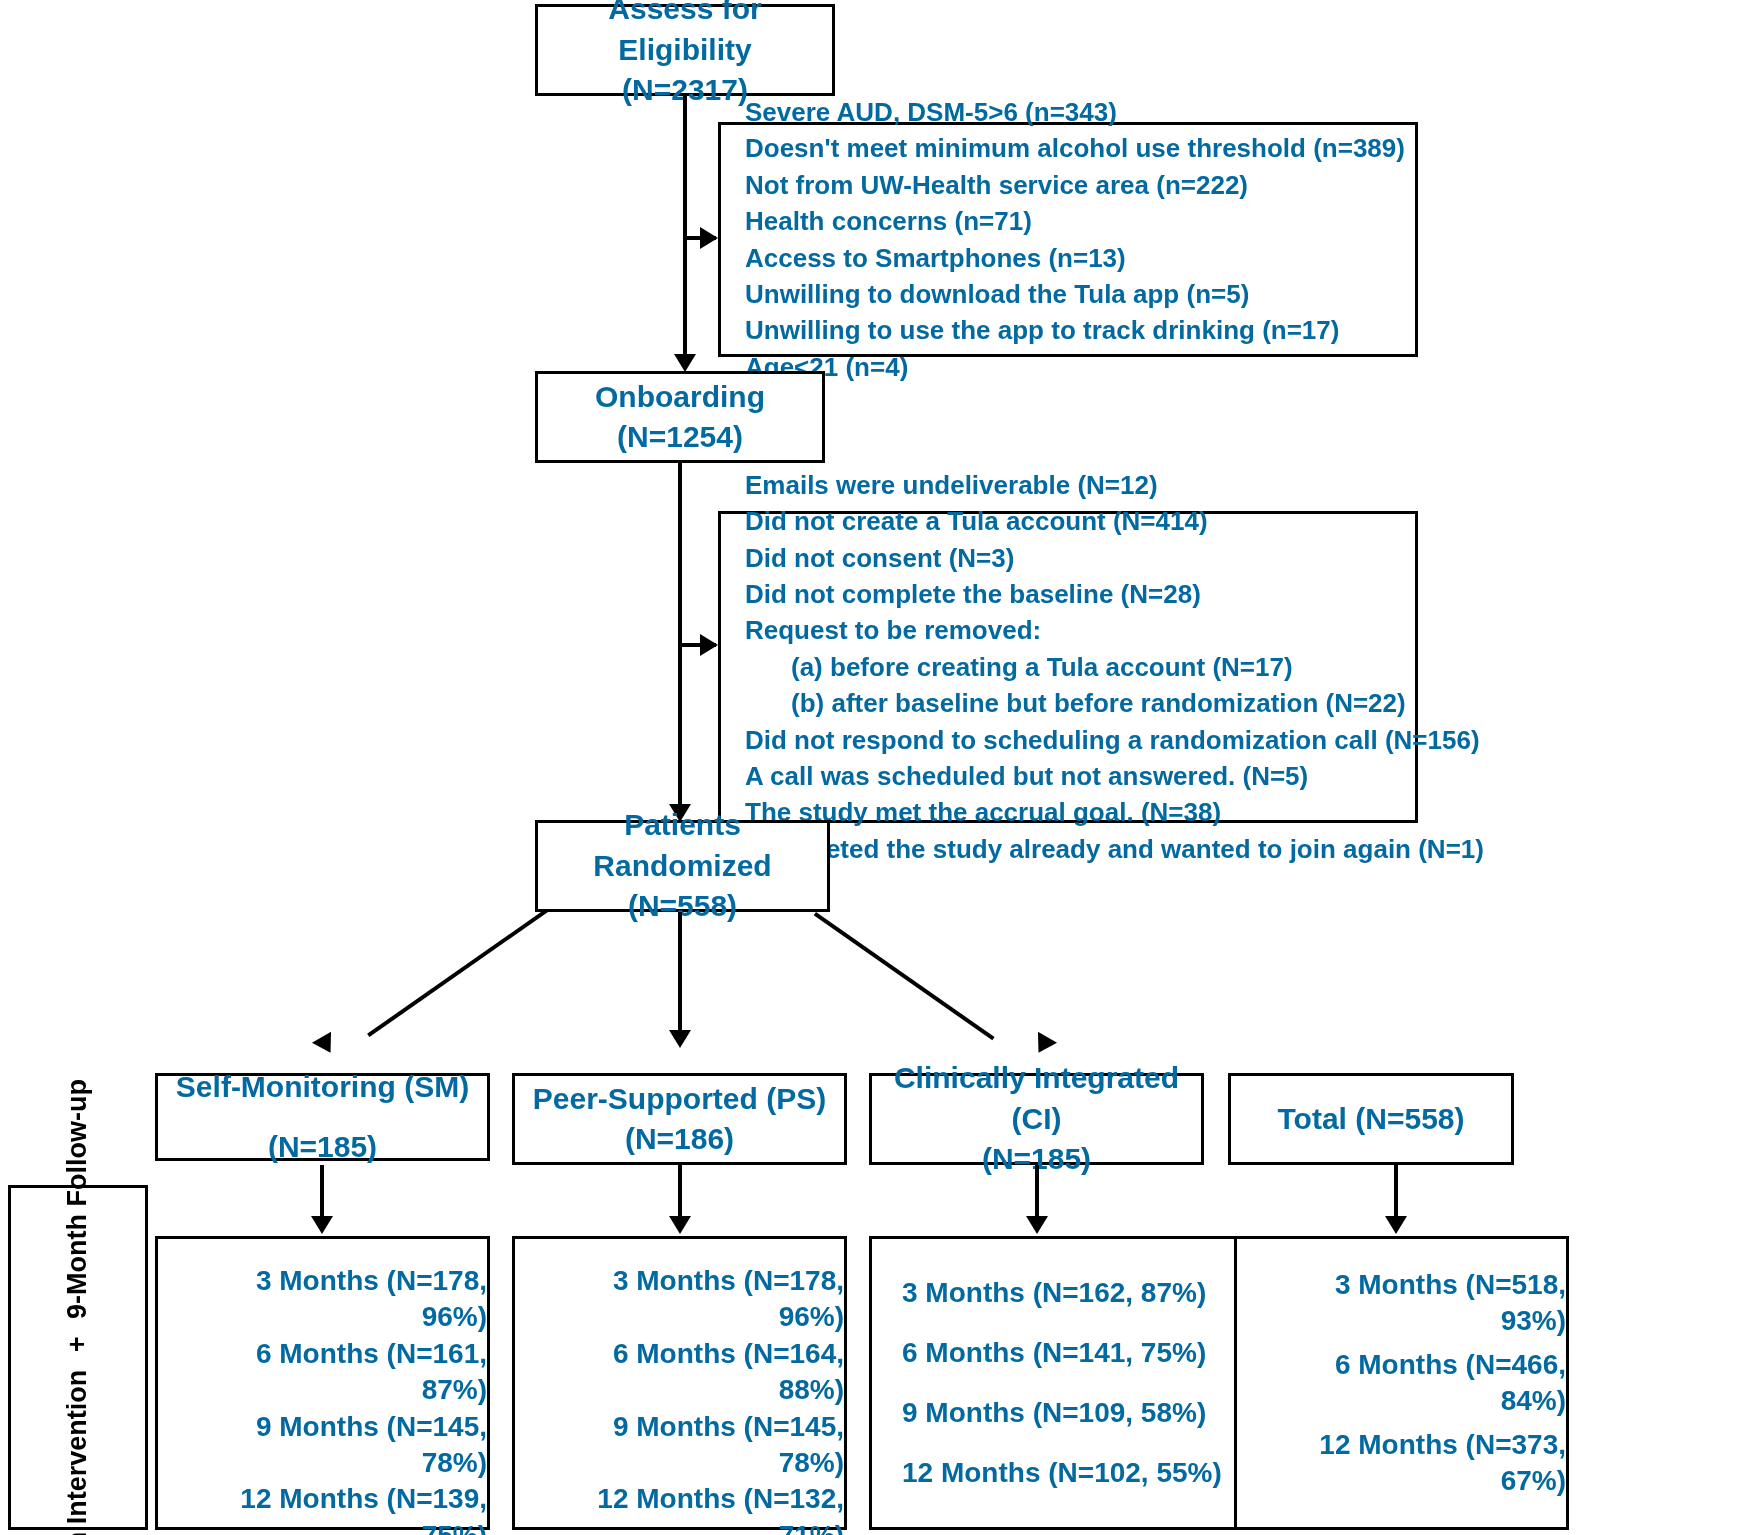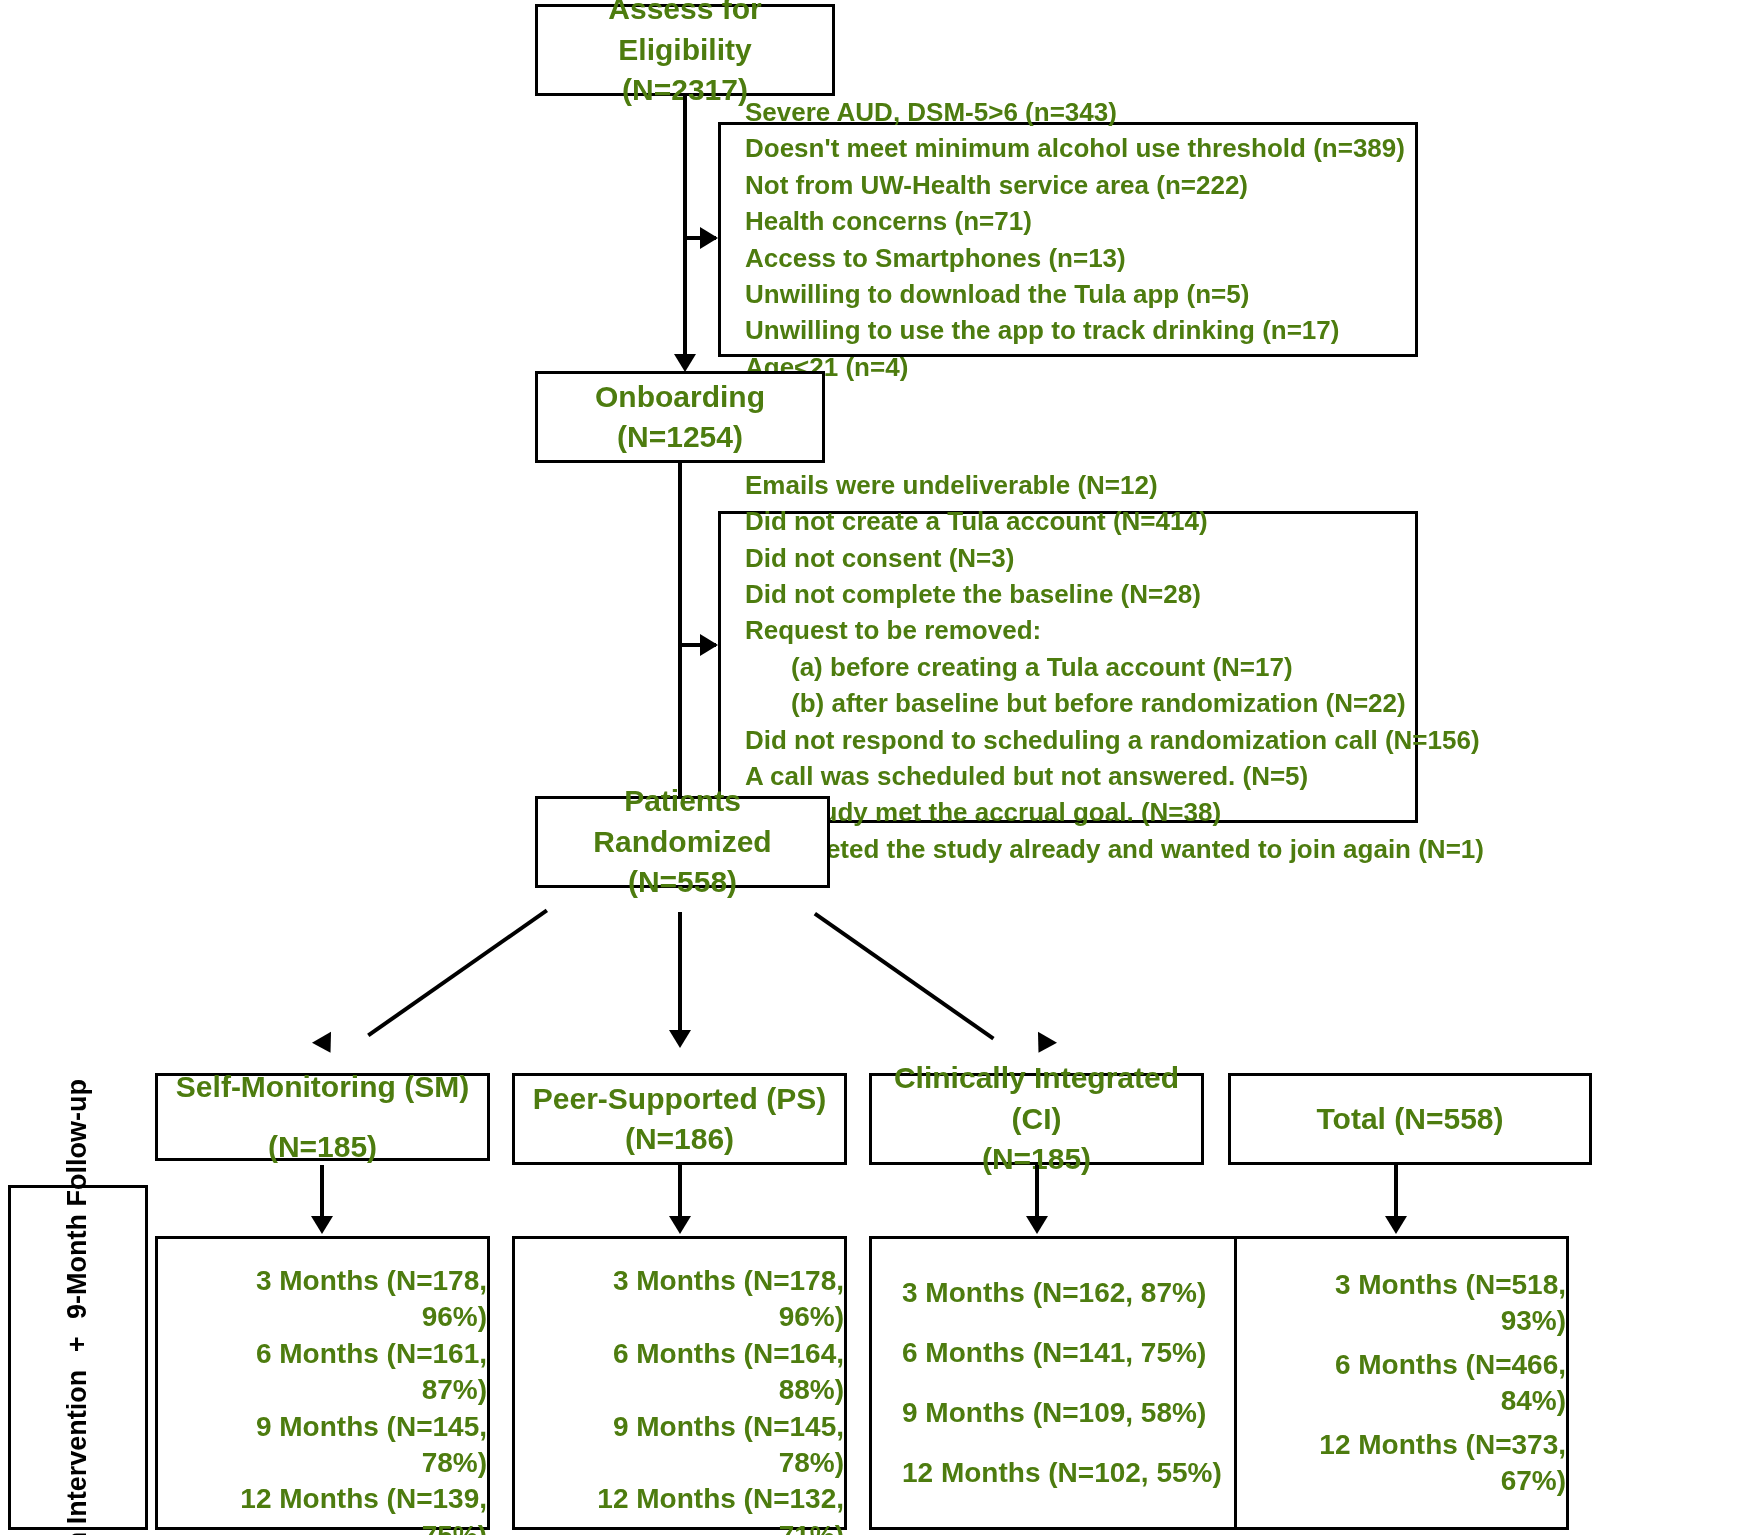--- a/index.html
+++ b/index.html
@@ -19,21 +19,21 @@
   .box {
     position: absolute;
     border: 3px solid #000000;
     background: #ffffff;
     display: flex;
     flex-direction: column;
     justify-content: center;
     align-items: center;
     text-align: center;
     font-weight: bold;
-    color: #4d7c0f;
+    color: #0369a1;
   }
   .box.left-al {
     align-items: flex-start;
     text-align: right;
   }
   .line { position: absolute; background: #000000; }
   .vline { width: 4px; }
   .hline { height: 4px; }
   .arrow-down {
     position: absolute;
@@ -124,21 +124,21 @@
     <div class="ln">Did not complete the baseline (N=28)</div>
     <div class="ln">Request to be removed:</div>
     <div class="ln indent">(a) before creating a Tula account (N=17)</div>
     <div class="ln indent">(b) after baseline but before randomization (N=22)</div>
     <div class="ln">Did not respond to scheduling a randomization call (N=156)</div>
     <div class="ln">A call was scheduled but not answered. (N=5)</div>
     <div class="ln">The study met the accrual goal. (N=38)</div>
     <div class="ln">Completed the study already and wanted to join again (N=1)</div>
   </div>
 
-  <div class="box title-box" style="left:535px; top:796px; width:295px; height:92px;">
+  <div class="box title-box" style="left:535px; top:820px; width:295px; height:92px;">
     <div>Patients Randomized</div>
     <div>(N=558)</div>
   </div>
 
   <div class="diag" style="left:548px; top:912px; width:218px; transform: rotate(145deg);"></div>
   <div class="arrow-down" style="left:315px; top:1036px; transform: rotate(-30deg);"></div>
 
   <div class="line vline" style="left:678px; top:912px; height:122px;"></div>
   <div class="arrow-down" style="left:669px; top:1030px;"></div>
 
@@ -185,21 +185,21 @@
   </div>
   <div class="line vline" style="left:1035px; top:1165px; height:55px;"></div>
   <div class="arrow-down" style="left:1026px; top:1216px;"></div>
   <div class="box left-al fu-box" style="left:869px; top:1236px; width:388px; height:294px;">
     <div>3 Months (N=162, 87%)</div>
     <div>6 Months (N=141, 75%)</div>
     <div>9 Months (N=109, 58%)</div>
     <div>12 Months (N=102, 55%)</div>
   </div>
 
-  <div class="box grp-box" style="left:1228px; top:1073px; width:364px; height:92px;">
+  <div class="box grp-box" style="left:1228px; top:1073px; width:286px; height:92px;">
     <div>Total (N=558)</div>
   </div>
   <div class="line vline" style="left:1394px; top:1165px; height:55px;"></div>
   <div class="arrow-down" style="left:1385px; top:1216px;"></div>
   <div class="box left-al fu-box" style="left:1228px; top:1236px; width:335px; height:294px;margin-left:6px;">
     <div>3 Months (N=518, 93%)</div>
     <div>6 Months (N=466, 84%)</div>
     <div>12 Months (N=373, 67%)</div>
   </div>
 

